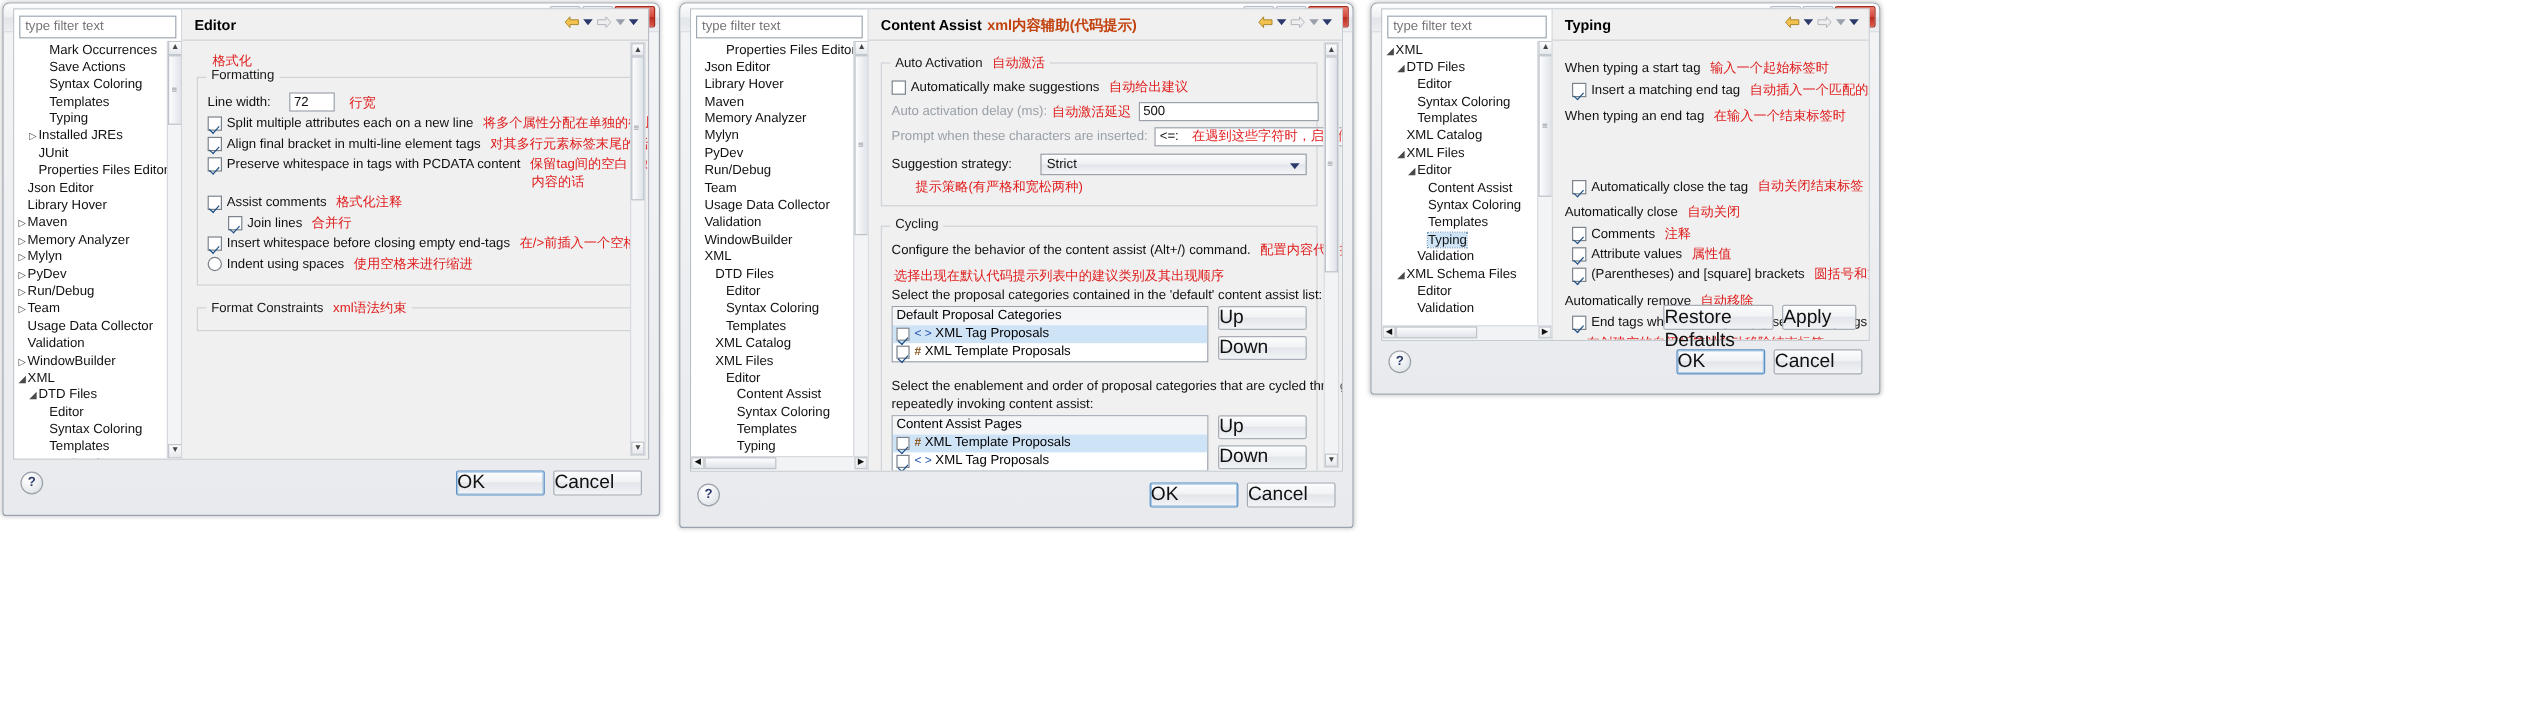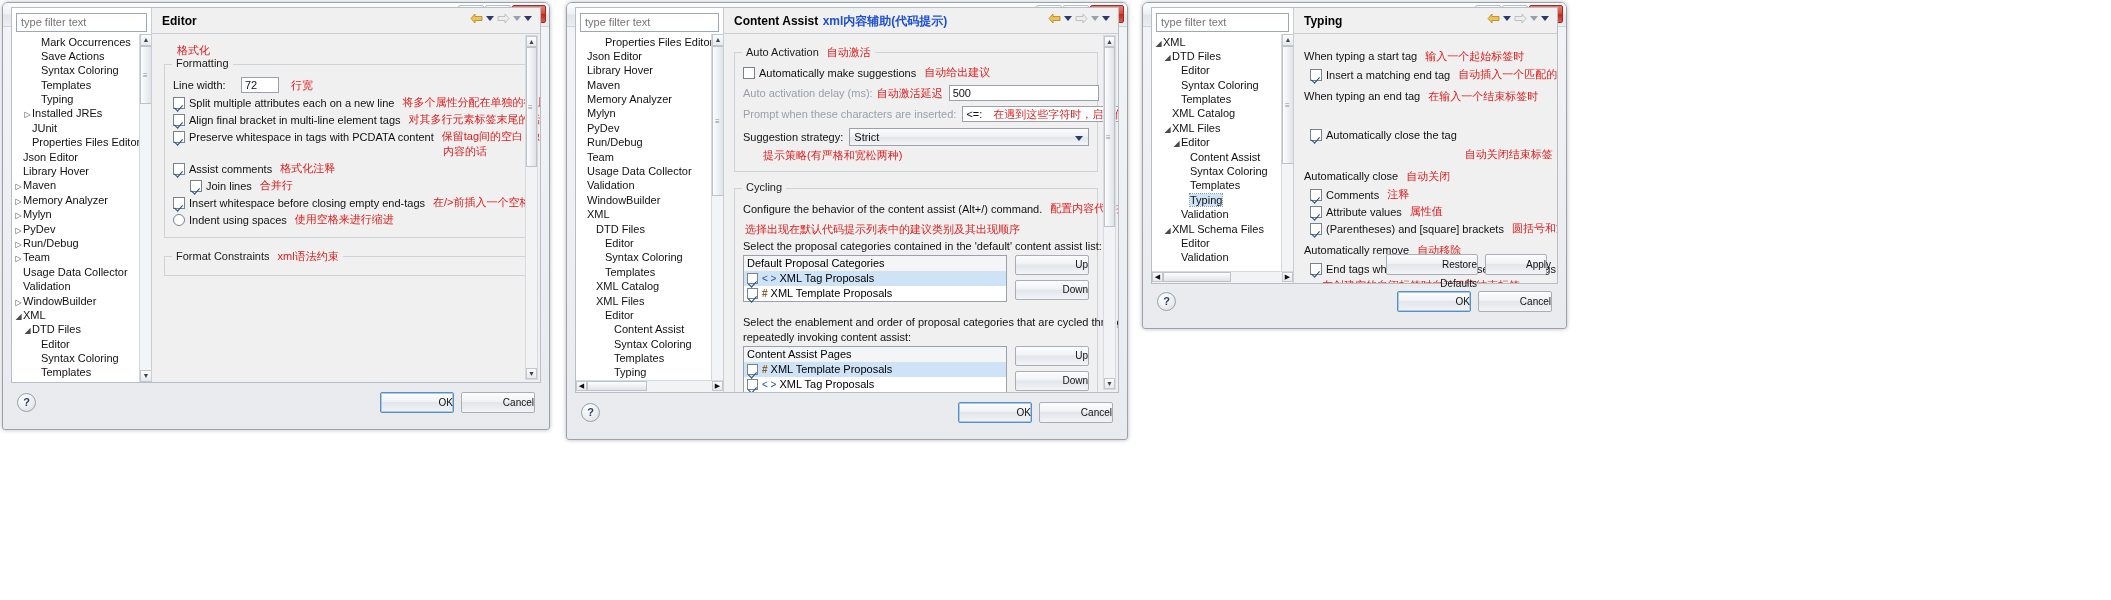--- a/index.html
+++ b/index.html
@@ -118,21 +118,21 @@
 
   .rp-body { flex:1; position:relative; overflow:hidden; background:#f0f0f0; padding:8px 10px; }
 
   
   .grp { position:relative; border:1px solid #cfd3d8; margin:14px 0 8px 0; padding:10px 8px 8px 8px; }
   .grp > .legend {
     position:absolute; top:-8px; left:7px; background:#f0f0f0; padding:0 4px;
     font-size:11px; color:#1a1a1a;
   }
   .grp > .legend .cn { color:#e01b1b; margin-left:5px; }
-  .cn { color:#1d4ed8; }
+  .cn { color:#c2410c; }
   .cn-note { color:#e01b1b; font-size:11px; }
 
   .row { display:flex; align-items:center; font-size:11px; color:#111; margin:2px 0; min-height:15px; white-space:nowrap; }
   .row.ind { padding-left:17px; }
 
   .cb {
     width:12px; height:12px; border:1px solid #7b828b; background:#fff;
     margin-right:4px; position:relative; flex:none;
   }
   .cb.on::after {
@@ -169,24 +169,23 @@
   .lbox { border:1px solid #9aa1aa; background:#fff; }
   .lbox .li { height:15px; line-height:15px; font-size:11px; padding:0 3px; display:flex; align-items:center; white-space:nowrap; }
   .lbox .li.selhi { background:#cfe3f7; }
   .lbox .li .cb { width:11px; height:11px; }
   .lbox .li .tagico { color:#1f4fa8; margin-right:3px; font-size:10px; }
   .lbox .li .hashico { color:#8a5a1f; margin-right:3px; font-size:10px; font-weight:bold;}
 
   .btn {
     border:1px solid #a7aeb7; border-radius:2px;
     background: linear-gradient(to bottom,#fdfdfe 0%, #f0f2f4 45%, #e2e5ea 50%, #f2f4f6 100%);
-    font-size:10px; color:#111; text-align:right;
+    font-size:16px; color:#111; text-align:left;
     font-family:"Liberation Sans", sans-serif;
     cursor:default;
-    padding-left:40px;
   }
   .btn.focus { border-color:#5a8fc4; box-shadow:0 0 0 1px #a8c9e8 inset; }
 
   .footer { position:absolute; left:0; right:0; bottom:0; height:44px; }
   .help-btn {
     position:absolute; left:14px; top:8px; width:19px; height:19px; border-radius:50%;
     border:1px solid #9aa1aa;
     background: radial-gradient(circle at 35% 30%, #ffffff 0%, #e9ecef 60%, #d6dade 100%);
     font-size:11px; text-align:center; line-height:17px; color:#2b3a6b; font-weight:bold;
   }
@@ -475,21 +474,21 @@
             <div class="row" style="margin-top:5px;">
               <span style="color:#9aa0a7;">Prompt when these characters are inserted:</span>
               <span class="txtin" style="flex:1; margin-left:6px; line-height:15px; position:relative;">
                 <span>&lt;=:</span>
                 <span class="cn-note" style="margin-left:8px;">在遇到这些字符时，启动代码提示</span>
               </span>
             </div>
 
             <div class="row" style="margin-top:6px;">
               <span>Suggestion strategy:</span>
-              <span class="combo" style="flex:1; margin-left:6px;">
+              <span class="combo" style="flex:1; margin-left:24px;">
                 <span>Strict</span>
               </span>
             </div>
             <div class="cn-note" style="margin-top:2px; margin-left:20px;">提示策略(有严格和宽松两种)</div>
           </div>
 
           <div class="grp" style="margin-top:16px;">
             <div class="legend">
               <span>Cycling</span>
             </div>
@@ -641,21 +640,21 @@
         </div>
 
         <div class="rp-body" id="w3body" style="padding:8px 10px;">
             <div class="noteline" style="margin-top: 7px;"><span>When typing a start tag</span><span class="cn-note" style="margin-left: 8px;">输入一个起始标签时</span></div>
             <div class="row" style="padding-left: 6px;">
               <span class="cb on"></span>
               <span>Insert a matching end tag</span>
               <span class="cn-note" style="margin-left: 8px;">自动插入一个匹配的结束标签</span>
             </div>
             <div class="noteline" style="margin-top: 7px;"><span>When typing an end tag</span><span class="cn-note" style="margin-left: 8px;">在输入一个结束标签时</span></div>
-            <div class="row" style="padding-left: 6px;">
+            <div class="row" style="padding-left: 6px; align-items: flex-end;">
               <span class="cb on"></span>
               <span>Automatically close the tag</span>
               <span class="cn-note" style="margin-left: 8px; margin-top: 40px;">自动关闭结束标签</span>
             </div>
             <div class="noteline" style="margin-top: 7px;"><span>Automatically close</span><span class="cn-note" style="margin-left: 8px;">自动关闭</span></div>
             <div class="row" style="padding-left: 6px;">
               <span class="cb on"></span>
               <span>Comments</span>
               <span class="cn-note" style="margin-left: 8px;">注释</span>
             </div>

